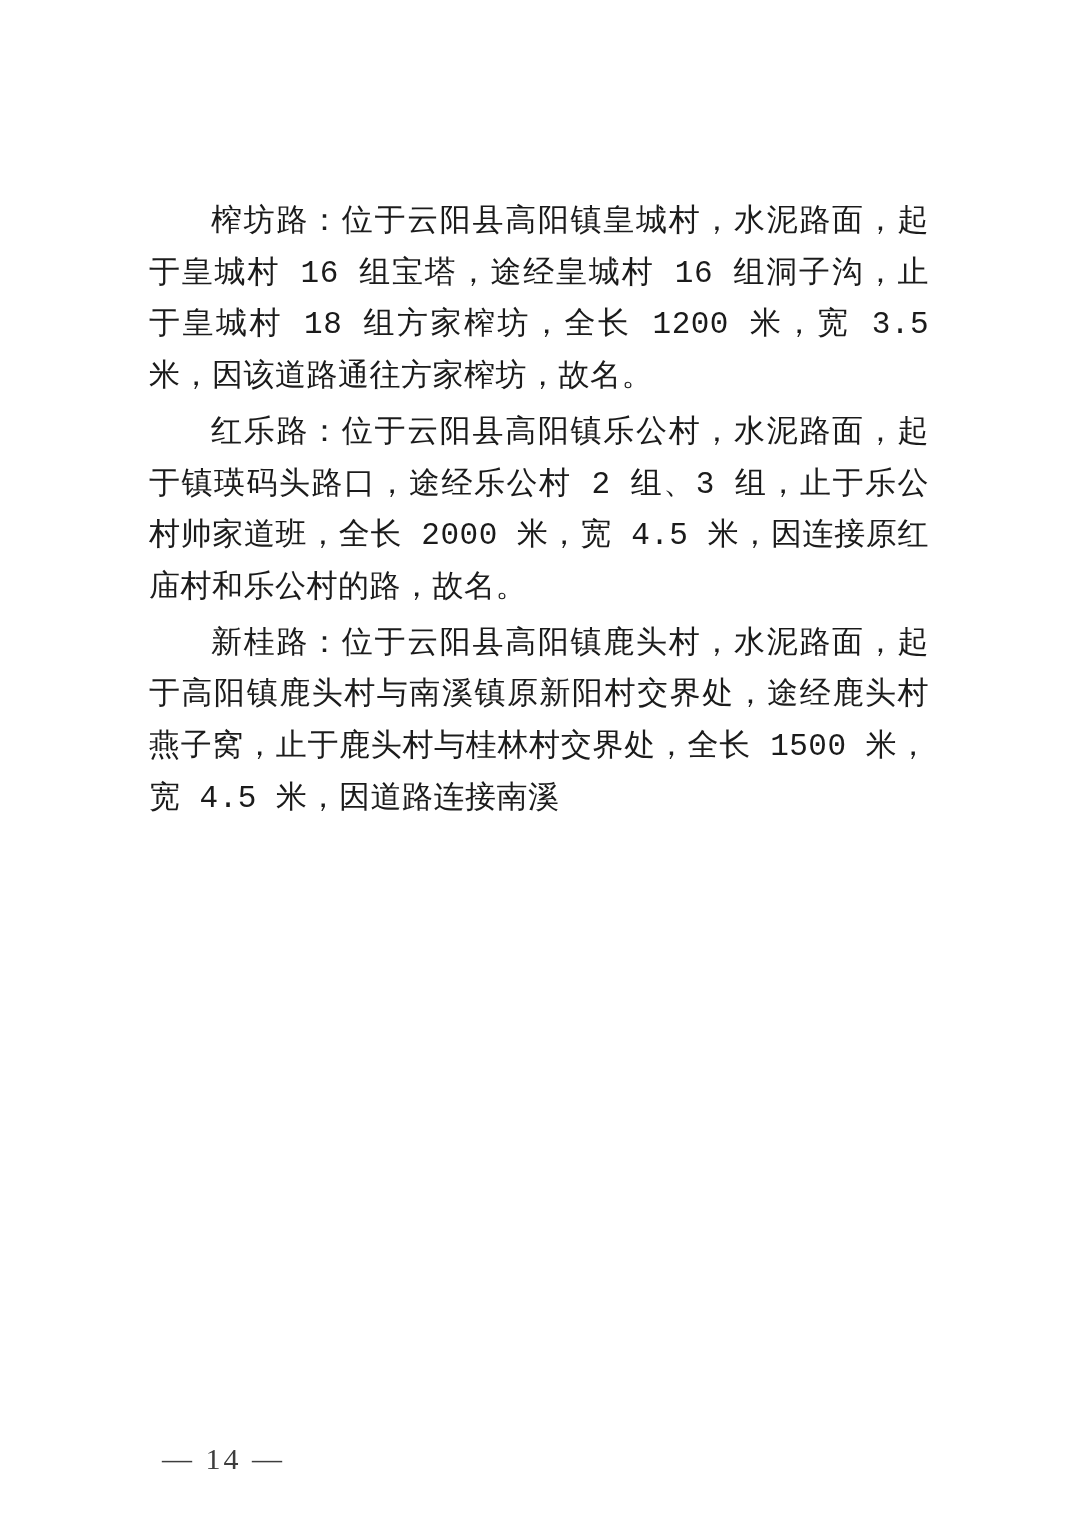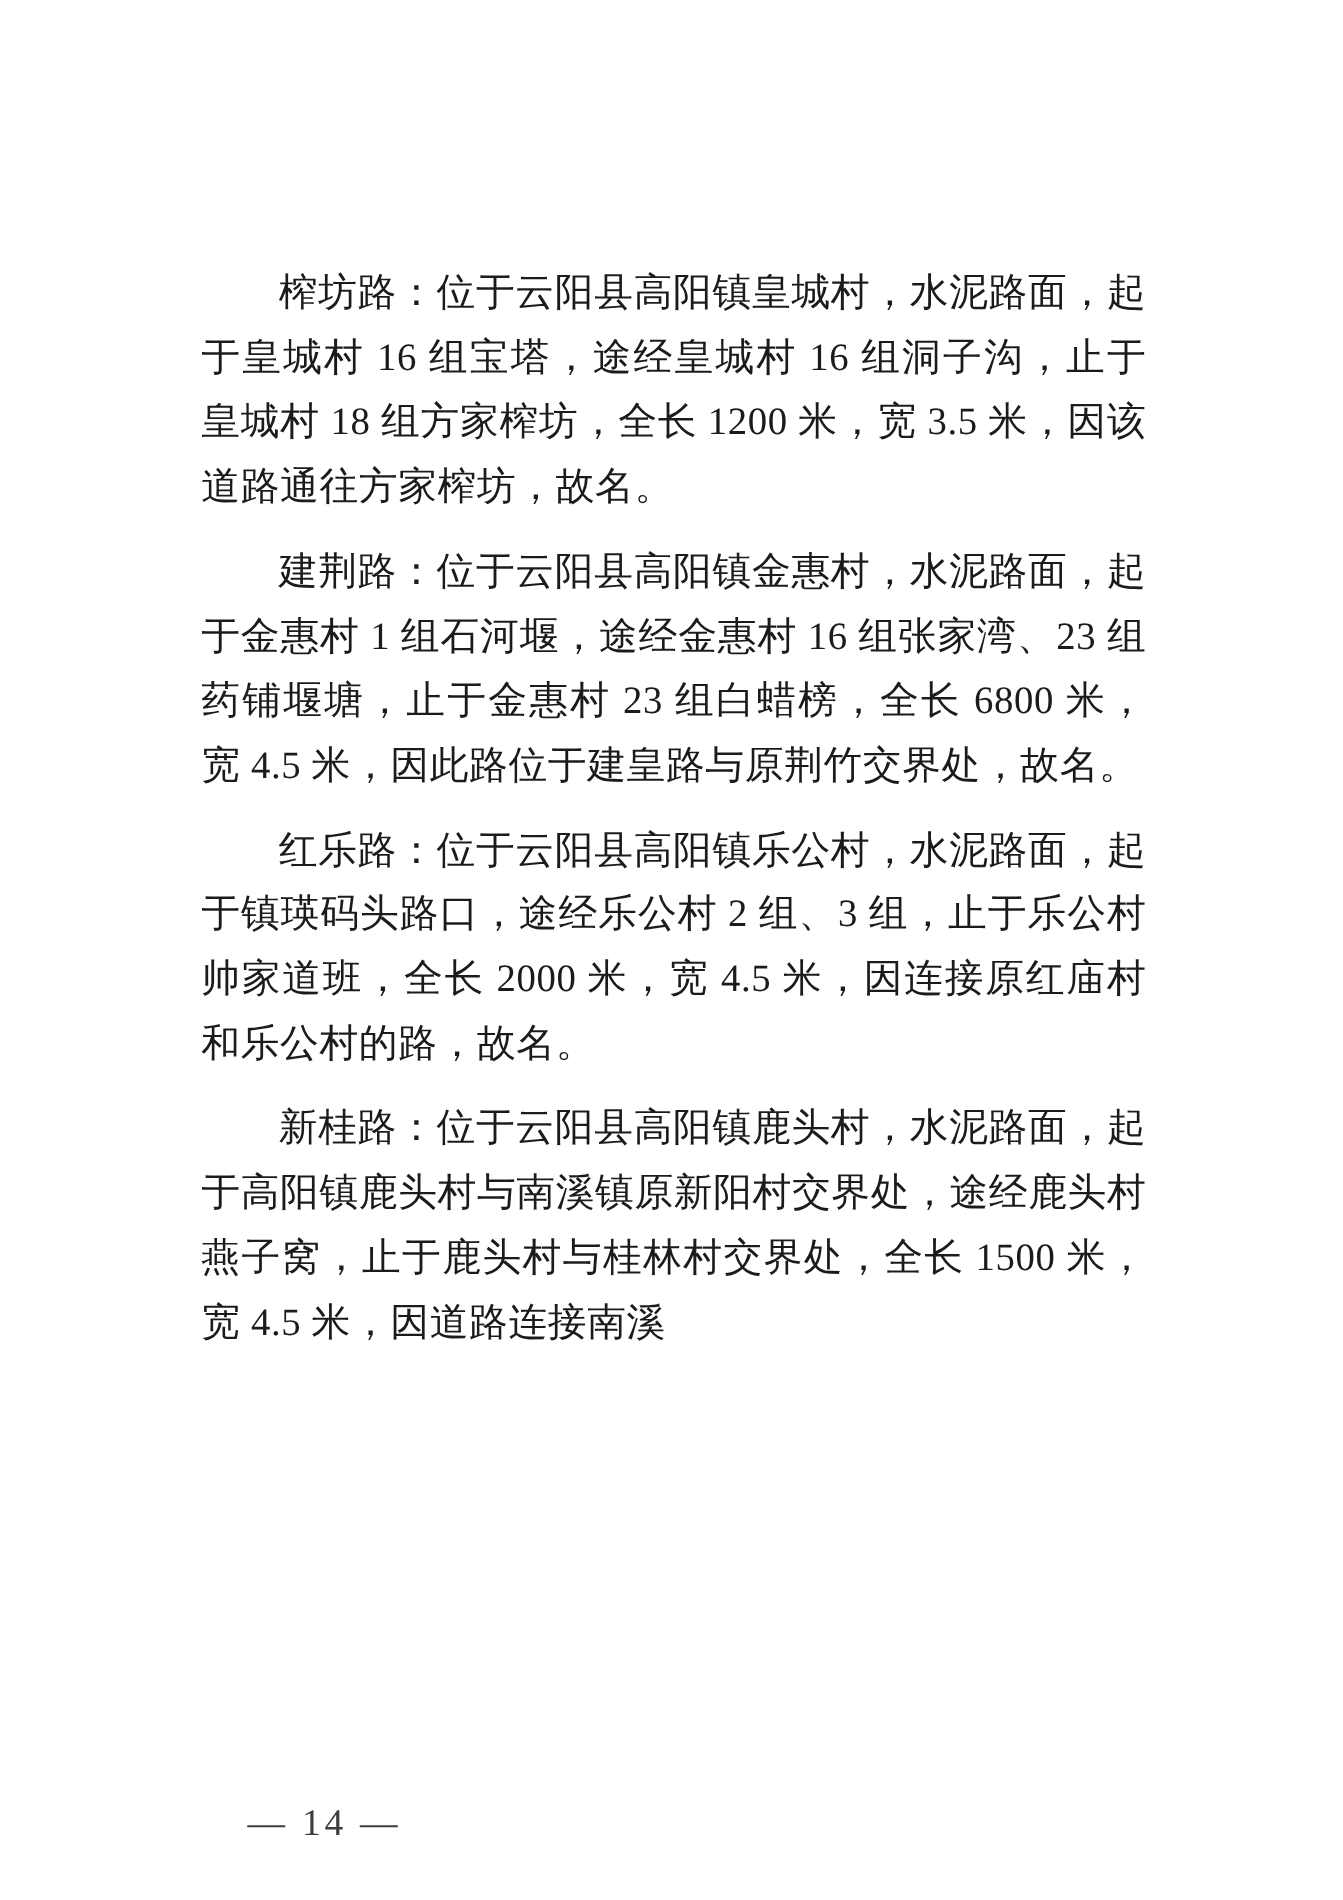--- a/index.html
+++ b/index.html
@@ -10,48 +10,46 @@
     background: #ffffff;
     overflow: hidden;
   }
   .textblock {
     position: absolute;
     left: 145px;
     top: 192px;
     width: 788px;
   }
   .para {
-    margin: 16px;
+    margin: 4px;
     padding: 0;
-    font-family: Liberation Serif, serif;
+    font-family: Liberation Mono, monospace;
     font-size: 31px;
     line-height: 51.7px;
     color: #1b1b1b;
     text-align: justify;
     text-justify: inter-ideograph;
     text-indent: 2em;
     letter-spacing: 0.5px;
     word-break: break-all;
   }
   .pagenum {
     position: absolute;
     left: 162px;
     top: 1442px;
     font-family: "Liberation Serif", "DejaVu Serif", serif;
     font-size: 30px;
     color: #3d3d3d;
     letter-spacing: 3px;
     white-space: nowrap;
-    margin-left: 36px;
   }
 </style>
 </head>
 <body>
 
 <div class="page">
   <main class="textblock" id="paragraphs">
       <p class="para">榨坊路：位于云阳县高阳镇皇城村，水泥路面，起于皇城村 16 组宝塔，途经皇城村 16 组洞子沟，止于皇城村 18 组方家榨坊，全长 1200 米，宽 3.5 米，因该道路通往方家榨坊，故名。</p>
-      <p class="para">建荆路：位于云阳县高阳镇金惠村，水泥路面，起于金惠村 1 组石河堰，途经金惠村 16 组张家湾、23 组药铺堰塘，止于金惠村 23 组白蜡榜，全长 6800 米，宽 4.5 米，因此路位于建皇路与原荆竹交界处，故名。</p>
       <p class="para">红乐路：位于云阳县高阳镇乐公村，水泥路面，起于镇瑛码头路口，途经乐公村 2 组、3 组，止于乐公村帅家道班，全长 2000 米，宽 4.5 米，因连接原红庙村和乐公村的路，故名。</p>
       <p class="para">新桂路：位于云阳县高阳镇鹿头村，水泥路面，起于高阳镇鹿头村与南溪镇原新阳村交界处，途经鹿头村燕子窝，止于鹿头村与桂林村交界处，全长 1500 米，宽 4.5 米，因道路连接南溪</p>
     </main>
   <footer class="pagenum">— 14 —</footer>
 </div>
 
 </body></html>

